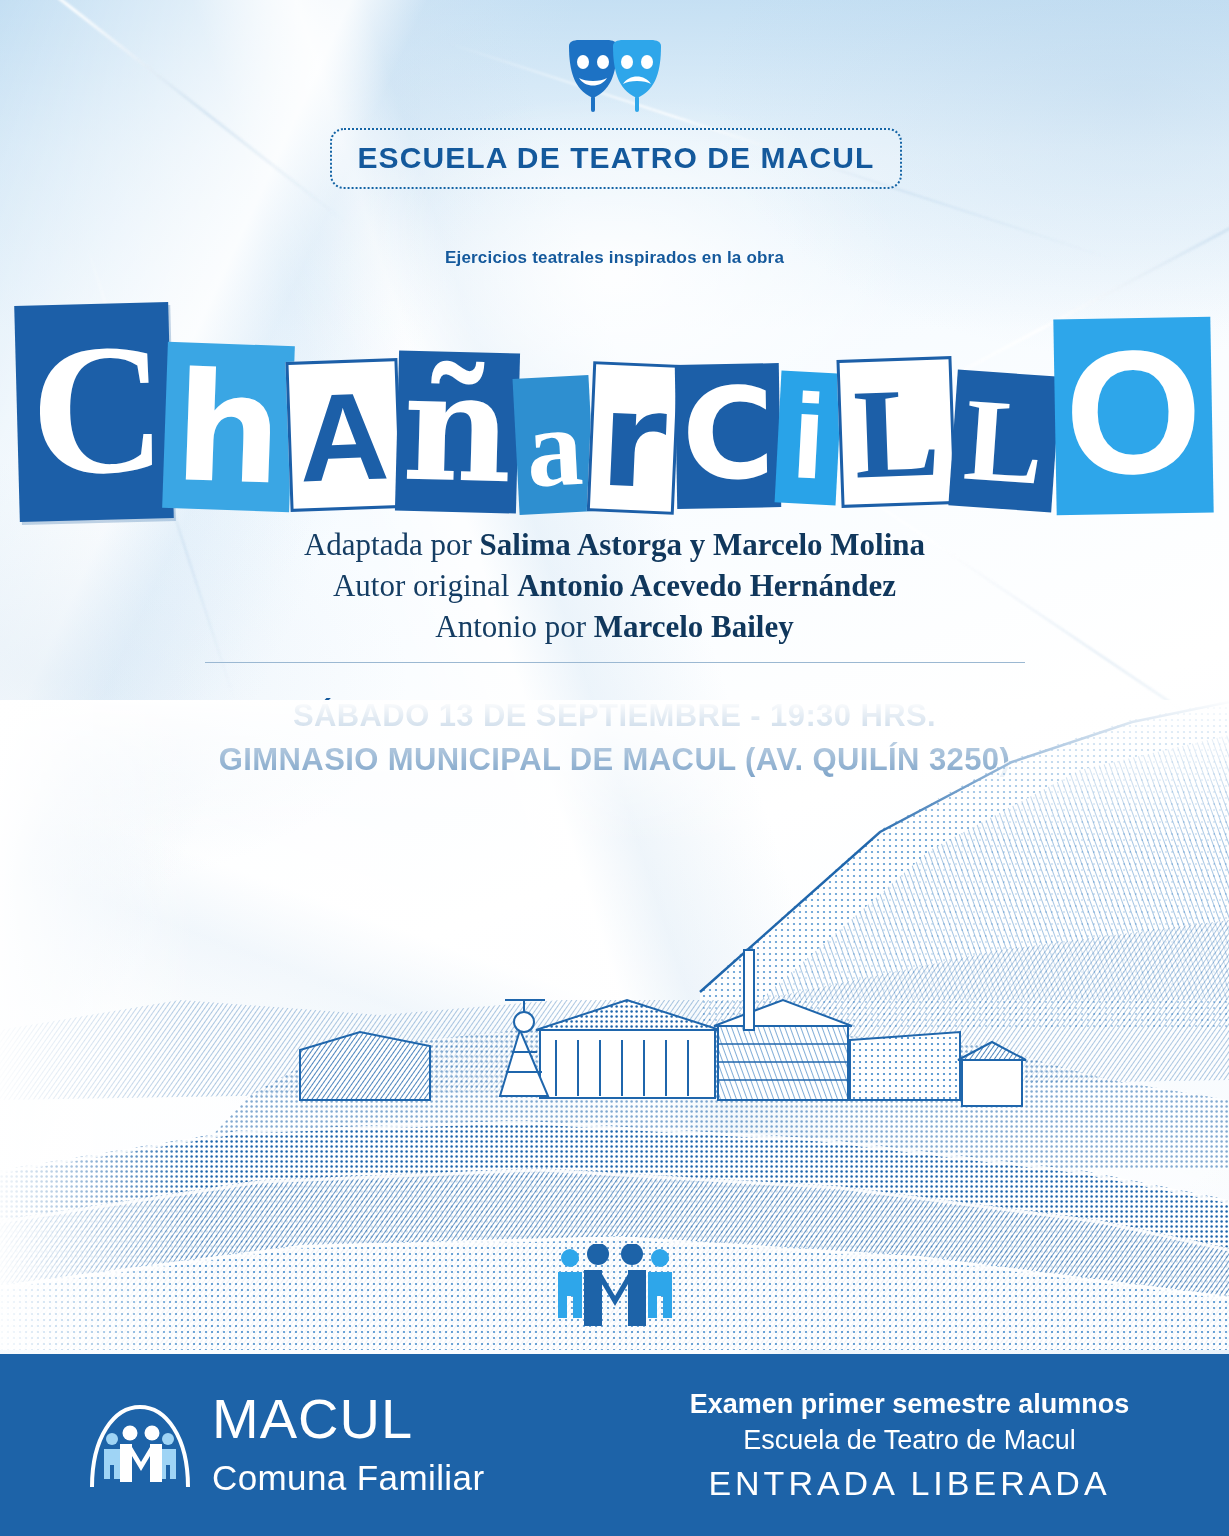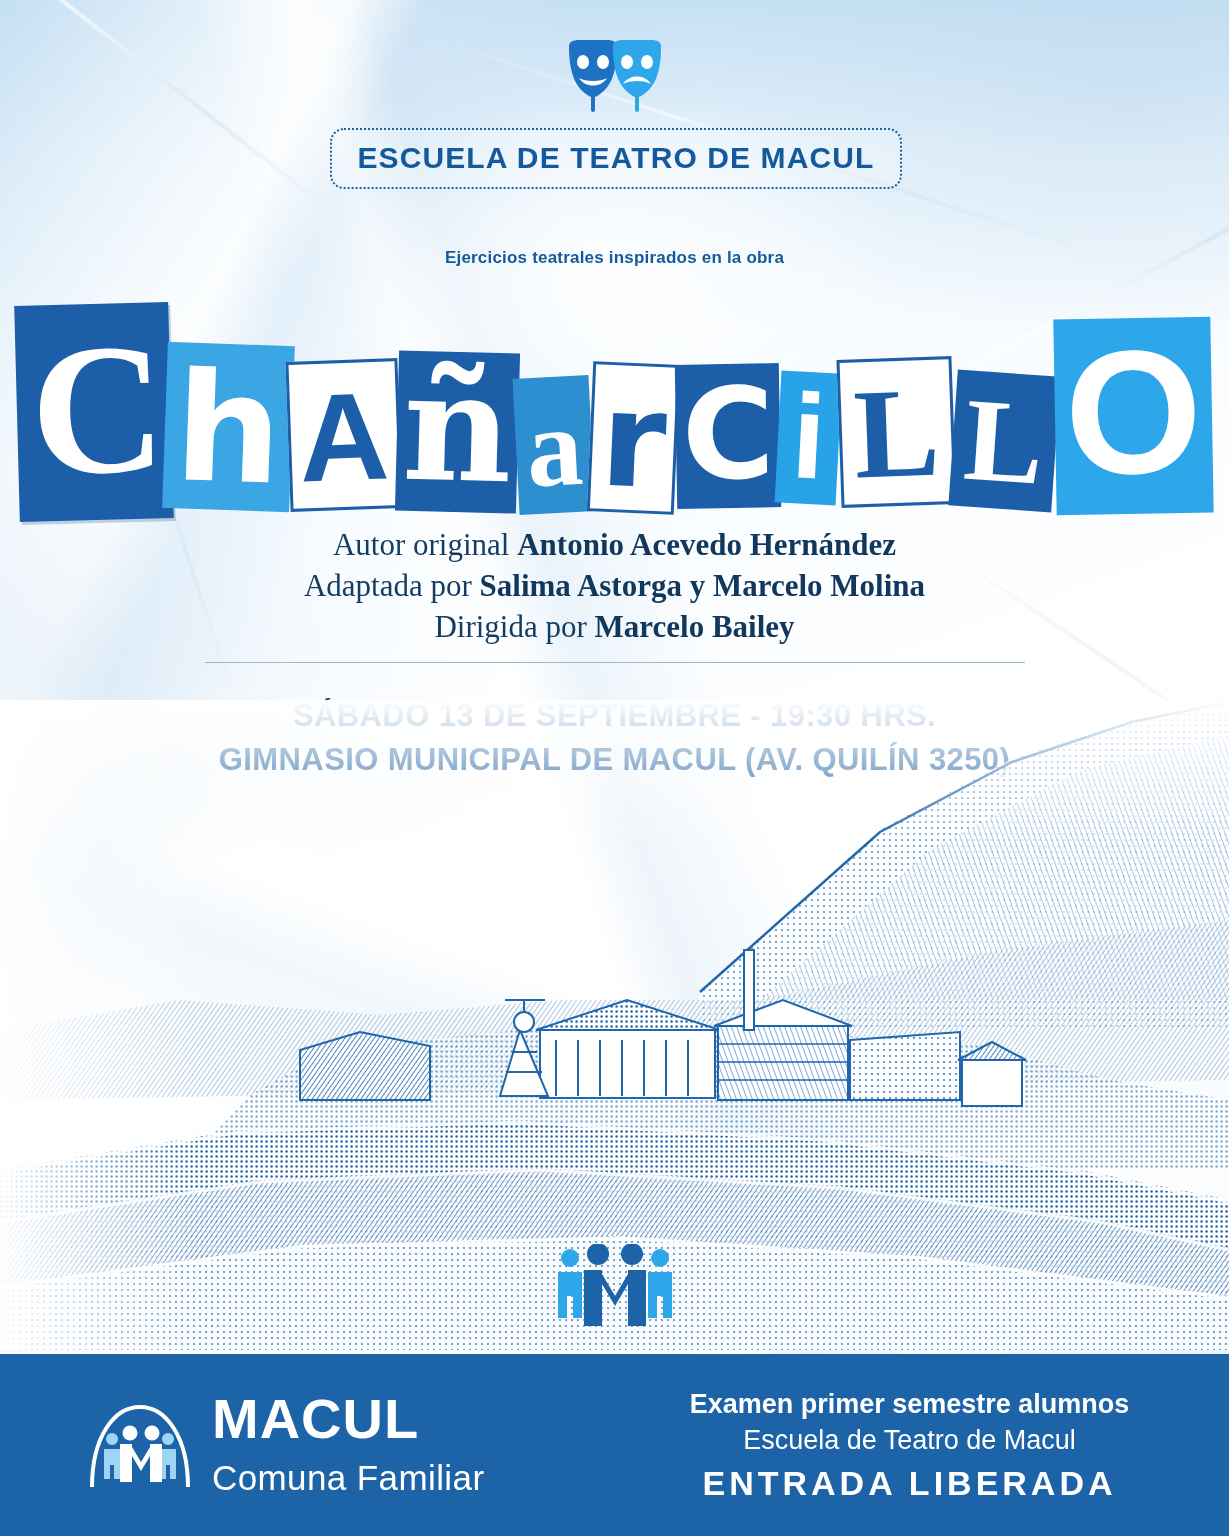--- a/index.html
+++ b/index.html
@@ -270,38 +270,38 @@
   .footer-left {
     display: flex;
     align-items: center;
     gap: 18px;
     padding-left: 86px;
     width: 520px;
   }
   .macul-mark { width: 108px; height: 96px; flex: 0 0 auto; }
   .macul-word {
     font-size: 56px;
-    font-weight: 700;
+    font-weight: 400;
     letter-spacing: 1px;
     line-height: .96;
   }
   .macul-tag {
     font-size: 35px;
     font-weight: 400;
     letter-spacing: .4px;
     margin-top: 12px;
   }
   .footer-right {
     flex: 1;
     text-align: center;
     padding-right: 16px;
   }
   .fr1 { font-size: 27px; font-weight: 700; line-height: 1.3; }
   .fr2 { font-size: 27px; font-weight: 400; line-height: 1.3; }
-  .fr3 { font-size: 34px; font-weight: 700; letter-spacing: 4px; margin-top: 6px; }
+  .fr3 { font-size: 34px; font-weight: 400; letter-spacing: 4px; margin-top: 6px; }
 </style>
 </head>
 <body>
 
 <div id="poster">
 
   <div class="top-wash"></div>
   <div class="left-wash"></div>
   <div class="paper-tex t1"></div>
   <div class="paper-tex t2"></div>
@@ -352,27 +352,27 @@
     <span class="ln L6">r</span>
     <span class="ln L7">C</span>
     <span class="ln L8">i</span>
     <span class="ln L9">L</span>
     <span class="ln L10">L</span>
     <span class="ln L11">O</span>
   </div>
 
   <div class="credits">
     <div>
+      <span>Adaptada por </span><b>Salima Astorga y Marcelo Molina</b>
+    </div>
+    <div>
       <span>Autor original </span><b>Antonio Acevedo Hernández</b>
     </div>
     <div>
-      <span>Adaptada por </span><b>Salima Astorga y Marcelo Molina</b>
-    </div>
-    <div>
-      <span>Dirigida por </span><b>Marcelo Bailey</b>
+      <span>Antonio por </span><b>Marcelo Bailey</b>
     </div>
   </div>
 
   <div class="rule"></div>
 
   <div class="when">
     <div>SÁBADO 13 DE SEPTIEMBRE - 19:30 HRS.</div>
     <div>GIMNASIO MUNICIPAL DE MACUL (AV. QUILÍN 3250)</div>
   </div>
 

